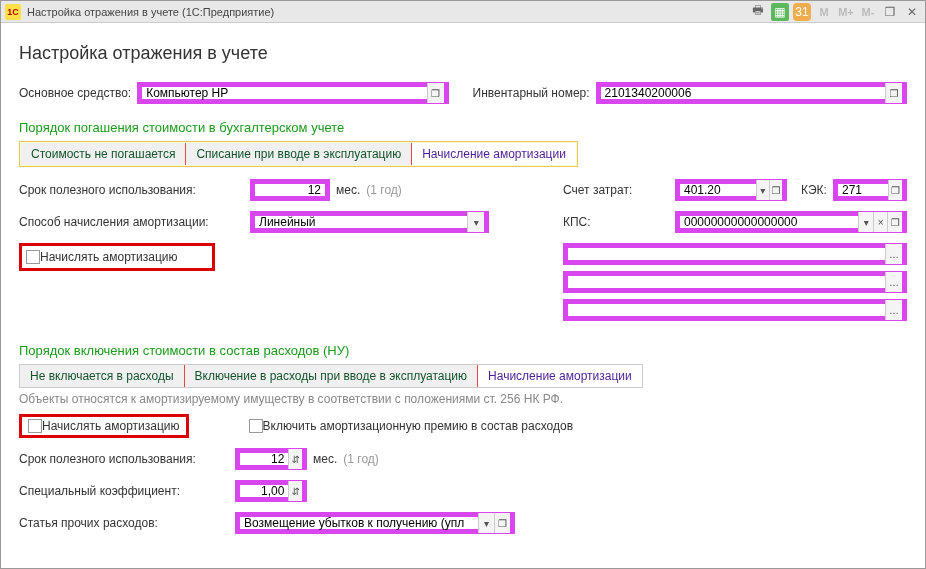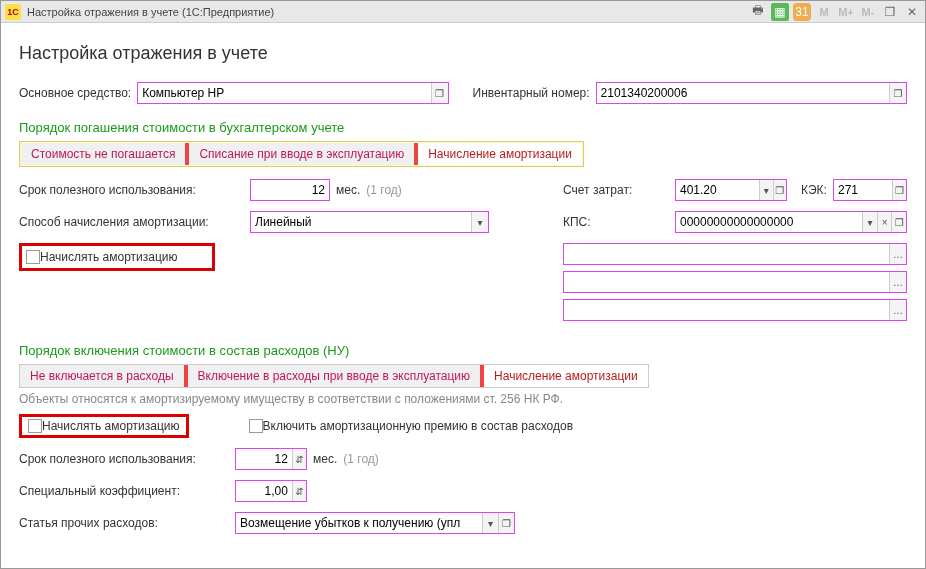--- a/index.html
+++ b/index.html
@@ -10,30 +10,30 @@
   .titlebar .title-text { margin-left: 6px; font-size: 11px; color: #444; flex: 1; }
   .titlebar .tb-icons { display: flex; gap: 4px; align-items: center; }
   .tb-icon { width: 18px; height: 18px; display: flex; align-items: center; justify-content: center; font-size: 12px; color: #666; cursor: pointer; }
   .tb-icon.green { background: #5cb85c; color: #fff; border-radius: 2px; }
   .tb-icon.orange { background: #f0ad4e; color: #fff; border-radius: 4px; }
   .tb-icon.grayM { color: #bbb; font-weight: bold; font-size: 11px; }
   .content { padding: 14px 18px; }
   h1 { font-size: 18px; font-weight: normal; margin: 6px 0 18px 0; color: #333; }
   .row { display: flex; align-items: center; margin-bottom: 10px; gap: 6px; }
   .label { color: #333; }
-  .field { display: flex; align-items: center; border: 1px solid #d946ef; height: 22px; background: #fff; }
+  .field { display: flex; align-items: center; border: 5px solid #d946ef; height: 22px; background: #fff; }
   .field input { border: none; outline: none; font-size: 12px; padding: 0 4px; width: 100%; text-align: left; background: transparent; }
   .field input.right { text-align: right; }
   .field .btn { width: 18px; height: 20px; border-left: 1px solid #ccc; display: flex; align-items: center; justify-content: center; font-size: 10px; color: #555; cursor: pointer; background: #f4f4f4; }
   .section-title { color: #1a9b1a; font-size: 13px; margin: 16px 0 6px 0; }
   .tabs { display: flex; border: 1px solid #e5c95e; background: #fafad2; padding: 1px; width: fit-content; margin-bottom: 12px; }
   .tabs2 { display: flex; border: 1px solid #ccc; width: fit-content; }
-  .tab { padding: 4px 10px; border-right: 4px solid #ef4444; cursor: pointer; background: #f0f0f0; color: #be185d; }
+  .tab { padding: 4px 10px; border-right: 1px solid #ef4444; cursor: pointer; background: #f0f0f0; color: #14532d; }
   .tab:last-child { border-right: none; }
-  .tab.active { background: #fff; color: #b91c1c; }
+  .tab.active { background: #fff; color: #4c1d95; }
   .chkrow { display: flex; align-items: center; }
   .chkbox { width: 14px; height: 14px; border: 1px solid #999; background: #fff; cursor: pointer; }
   .highlight { border: 3px solid #d00; padding: 4px 34px 4px 4px; display: inline-flex; align-items: center; }
   .note { color: #888; margin: 4px 0 8px 0; }
   .right-stack .field { margin-bottom: 6px; }
   .hint { color: #999; }
 </style>
 </head>
 <body>
 

